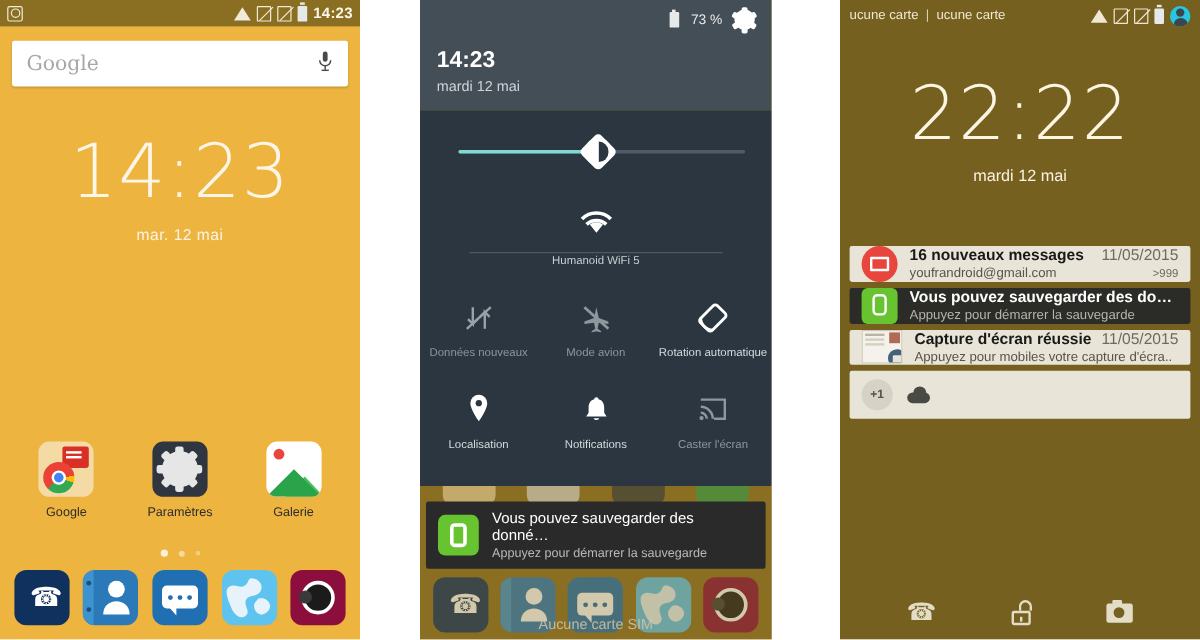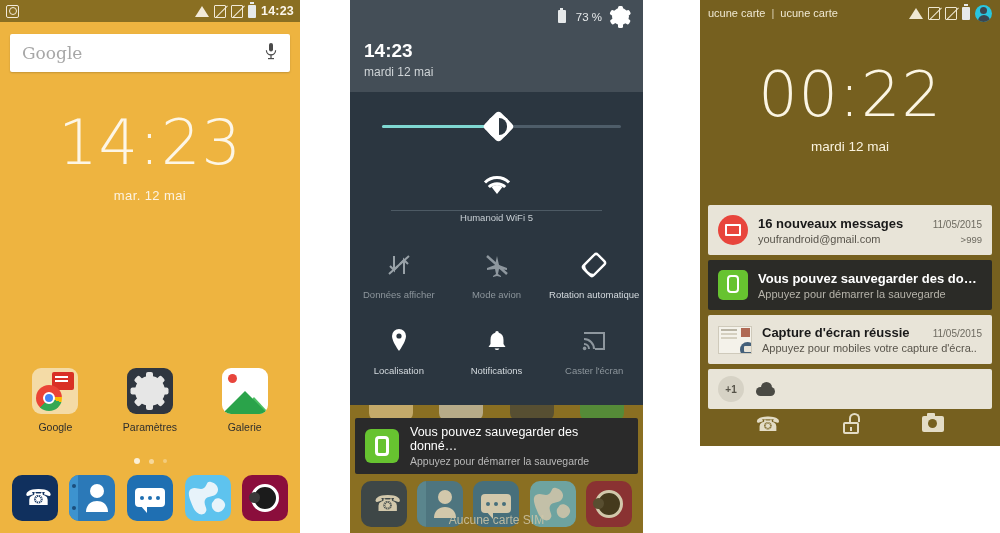--- a/index.html
+++ b/index.html
@@ -138,44 +138,44 @@
   .np-ic:after{content:"";position:absolute;left:10px;top:7px;width:14px;height:20px;
         border:3px solid #fff;border-radius:4px;box-sizing:border-box;}
   .np-t{color:#fff;font-size:12.5px;}
   .np-s{color:#b9b9b9;font-size:10.5px;margin-top:2px;}
   .qs-dock{position:absolute;bottom:6px;left:0;right:0;display:flex;justify-content:space-around;padding:0 6px;
         box-sizing:border-box;}
   .qs-dock .dk{opacity:.62;}
   .simtext{position:absolute;bottom:6px;left:0;right:0;text-align:center;color:#cfc6a8;font-size:12px;opacity:.85;}
 
   
-  #panel-lock{left:700px;width:300px;height:446px;background:#76601f;}
+  #panel-lock{left:700px;width:300px;height:533px;background:#76601f;}
   .lk-status{height:26px;display:flex;align-items:center;padding:0 8px;box-sizing:border-box;
         color:#efe8d2;font-size:11px;gap:6px;}
   .lk-status .carrier{font-size:11px;color:#efe8d2;}
   .sep{color:#d9d0b4;}
   .lk-right{margin-left:auto;display:flex;align-items:center;gap:5px;}
   .avatar{width:17px;height:17px;border-radius:50%;background:#29c6e0;position:relative;overflow:hidden;}
   .avatar:before{content:"";position:absolute;left:5px;top:2.5px;width:7px;height:7px;border-radius:50%;background:#3b4650;}
   .avatar:after{content:"";position:absolute;left:2.5px;top:10.5px;width:12px;height:9px;border-radius:6px 6px 0 0;background:#3b4650;}
 
   .lk-clock{text-align:center;margin-top:38px;}
   .lk-clock .big{font-size:62px;color:#fbf5e3;font-weight:200;line-height:1;letter-spacing:1px;
         font-family:"DejaVu Sans",sans-serif;}
   .lk-clock .sub{margin-top:13px;font-size:13.5px;color:#faf3df;}
 
   .lk-notifs{position:absolute;top:205px;left:8px;right:8px;}
-  .ncard{border-radius:2px;margin-bottom:5px;padding:10px 10px;box-sizing:border-box;display:flex;gap:10px;
-        align-items:center;}
+  .ncard{border-radius:2px;margin-bottom:5px;padding:0 10px;box-sizing:border-box;display:flex;gap:10px;
+        }
   .ncard.light{background:#e8e4d8;}
   .ncard.dark{background:#2b2b27;}
   .ncard .body{flex:1;min-width:0;}
   .ncard .toprow{display:flex;align-items:baseline;gap:6px;}
   .ncard .title{font-size:13px;font-weight:bold;flex:1;white-space:nowrap;overflow:hidden;text-overflow:ellipsis;}
-  .ncard .meta{font-size:10px;flex:none;}
+  .ncard .meta{font-size:13px;flex:none;}
   .ncard .secondrow{display:flex;align-items:baseline;gap:6px;margin-top:2px;}
   .ncard .sub{font-size:11px;flex:1;white-space:nowrap;overflow:hidden;text-overflow:ellipsis;}
   .ncard .cnt{font-size:9.5px;flex:none;}
   .light .title{color:#191919;} .light .sub{color:#58544b;} .light .meta,.light .cnt{color:#6d6a60;}
   .dark .title{color:#fff;} .dark .sub{color:#b6b3aa;}
 
   .ic-gmail{width:30px;height:30px;border-radius:50%;background:#e8453c;flex:none;position:relative;}
   .ic-gmail:after{content:"";position:absolute;left:7px;top:9px;width:16px;height:12px;border:2px solid #fff;
         box-sizing:border-box;border-radius:1px;}
   .ic-backup{width:30px;height:30px;border-radius:5px;background:#67c330;flex:none;position:relative;}
@@ -370,21 +370,21 @@
     <div class="tiles3">
       <div class="row3">
         <div class="t3 dim">
           <div class="ic">
             <svg width="26" height="24" viewBox="0 0 26 24">
               <path d="M8 3v14l-4-4m4 4l4-4" stroke="#99a2a8" stroke-width="2" fill="none"></path>
               <path d="M18 21V7l4 4m-4-4l-4 4" stroke="#99a2a8" stroke-width="2" fill="none"></path>
               <path d="M3 21L23 3" stroke="#99a2a8" stroke-width="2"></path>
             </svg>
           </div>
-          <div class="lb">Données afficher</div>
+          <div class="lb">Données nouveaux</div>
         </div>
         <div class="t3 dim">
           <div class="ic">
             <svg width="26" height="24" viewBox="0 0 26 24">
               <path d="M13 3l2 9 8 3v2l-8-1-1 5 3 2v1l-4-1-4 1v-1l3-2-1-5-8 1v-2l8-3z" fill="#8e979e"></path>
               <path d="M3 3l20 18" stroke="#8e979e" stroke-width="2.4"></path>
             </svg>
           </div>
           <div class="lb">Mode avion</div>
         </div>
@@ -491,21 +491,21 @@
           <b></b>
         </span>
       <span class="simx"></span>
       <span class="simx"></span>
       <span class="batt"></span>
       <span class="avatar"></span>
     </span>
   </div>
 
   <div class="lk-clock">
-    <div class="big">00:22</div>
+    <div class="big">22:22</div>
     <div class="sub">mardi 12 mai</div>
   </div>
 
   <div class="lk-notifs">
 
     <div class="ncard light">
       <span class="ic-gmail"></span>
       <span class="body">
         <span class="toprow">
           <span class="title">16 nouveaux messages</span>

